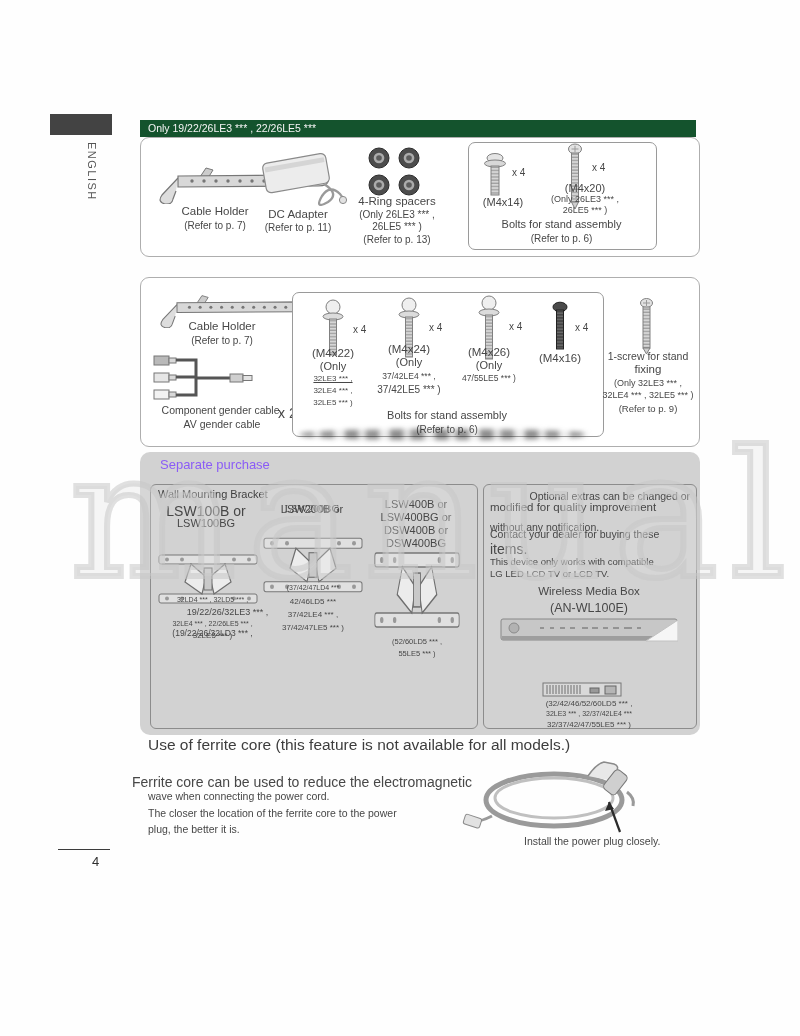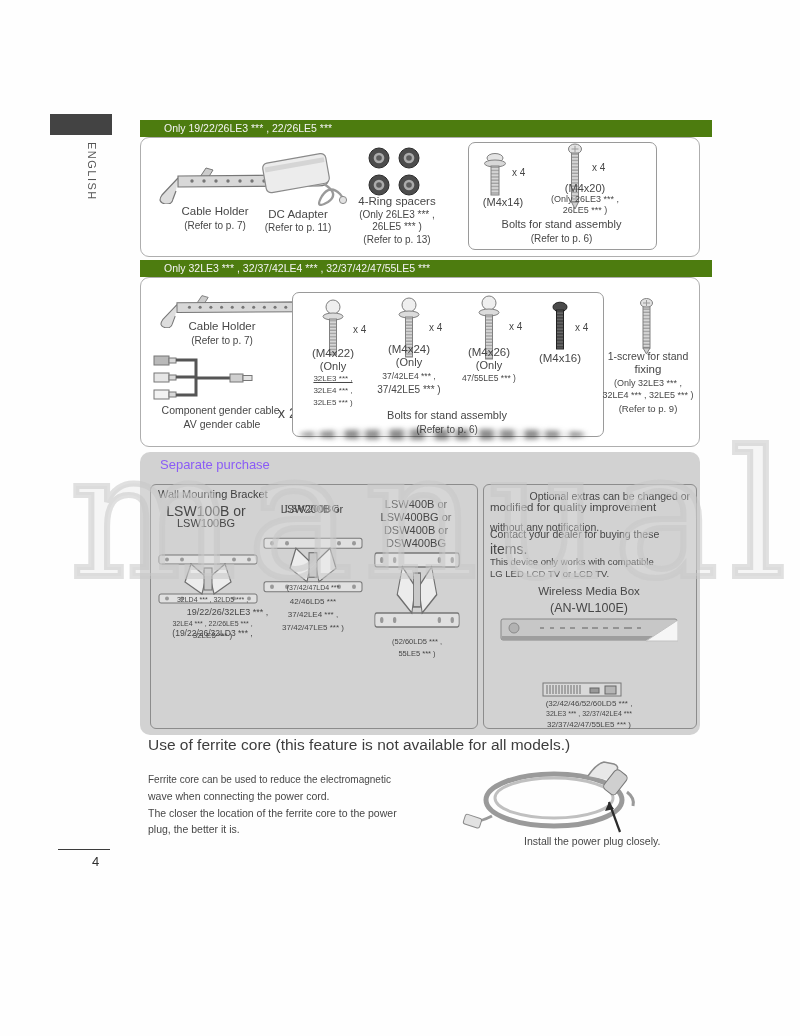--- a/index.html
+++ b/index.html
@@ -1,20 +1,20 @@
 <!DOCTYPE html>
 <html><head>
 <meta charset="utf-8">
 <style>
   html,body{margin:0;padding:0;background:#fff;}
   .page{position:relative;width:800px;height:1036px;background:#fefefe;
         font-family:"Liberation Sans",sans-serif;color:#474747;overflow:hidden;}
   .abs{position:absolute;}
   .c{text-align:center;}
-  .hdrbar{background:#4d7c0f;color:#f4f4f4;font-size:10.5px;line-height:17px;padding-left:24px;}
+  .hdrbar{background:#14532d;color:#f4f4f4;font-size:10.5px;line-height:17px;padding-left:8px;}
   .bodybox{background:#fff;border:1.5px solid #aeaeae;border-radius:9px;}
   .inbox{background:#fff;border:1.2px solid #9a9a9a;border-radius:7px;}
   .graybox{background:#d2d2d2;border-radius:10px;}
   .gbox{border:1.2px solid #8c8c8c;border-radius:6px;}
   .vert{writing-mode:vertical-rl;letter-spacing:1.5px;}
   .wm{font-family:"DejaVu Serif",serif;font-size:175px;line-height:1;letter-spacing:12px;
       color:rgba(225,225,225,0.30);-webkit-text-stroke:6px rgba(198,198,198,0.55);
       pointer-events:none;z-index:40;}
   .smudge{background:repeating-linear-gradient(90deg,rgba(45,45,45,.55) 0 13px,rgba(130,130,130,.25) 13px 21px,rgba(35,35,35,.5) 21px 34px,rgba(150,150,150,.2) 34px 45px);
           filter:blur(2.5px);border-radius:45%;}
@@ -143,21 +143,20 @@
       <path d="M5.5 60 L9 67 L12.5 60 Z" fill="#cfcfcf" stroke="#808080"></path>
     </svg>
   </div>
   <div class="abs" style="left:592px;top:162px;font-size:10px;">x 4</div>
   <div class="abs c" style="left:540px;top:182px;width:90px;font-size:11px;">(M4x20)</div>
   <div class="abs c" style="left:526px;top:194px;width:118px;font-size:9px;">(Only 26LE3 *** ,</div>
   <div class="abs c" style="left:526px;top:205px;width:118px;font-size:9px;">26LE5 *** )</div>
   <div class="abs c" style="left:468px;top:218px;width:187px;font-size:11px;">Bolts for stand assembly</div>
   <div class="abs c" style="left:468px;top:233px;width:187px;font-size:10px;">(Refer to p. 6)</div>
 
-  <div class="abs hdrbar" style="left:140px;top:260px;width:548px;">Only 32LE3 *** , 32/37/42LE4 *** , 32/37/42/47/55LE5 ***</div>
   <div class="abs bodybox" style="left:140px;top:277px;width:558px;height:168px;"></div>
 
   <div class="abs" style="left:152px;top:290px;">
     <svg width="165" height="38" viewBox="0 0 185 42">
       <path d="M28 16 L12 33 q-5 7 3 9 q7 1 8 -5 l3 -8" fill="#ddd" stroke="#777" stroke-width="1.2"></path>
       <path d="M50 15 l6 -9 l7 2 l-5 8" fill="#ccc" stroke="#777"></path>
       <path d="M28 14 L168 13 q10 1 10 6 q0 5 -10 5 L28 25 Z" fill="#d8d8d8" stroke="#777" stroke-width="1.2"></path>
       <g fill="#767676">
           <circle cx="42" cy="19" r="1.7"></circle>
           <circle cx="54" cy="19" r="1.7"></circle>
@@ -340,21 +339,21 @@
       <rect x="63" y="4" width="11" height="8" fill="#b5b5b5" stroke="#666"></rect>
     </svg>
   </div>
   <div class="abs c" style="left:483px;top:699px;width:212px;font-size:8px;">(32/42/46/52/60LD5 *** ,</div>
   <div class="abs c" style="left:483px;top:710px;width:212px;font-size:7px;">32LE3 *** , 32/37/42LE4 ***</div>
   <div class="abs c" style="left:483px;top:720px;width:212px;font-size:8px;">32/37/42/47/55LE5 *** )</div>
 
   <div class="abs wm" style="left:70px;top:428px;">manuali</div>
 
   <div class="abs" style="left:148px;top:736px;font-size:15.5px;color:#3d3d3d;">Use of ferrite core (this feature is not available for all models.)</div>
-  <div class="abs" style="left:148px;top:774px;font-size:10px;">Ferrite core can be used to reduce the electromagnetic</div>
+  <div class="abs" style="left:132px;top:774px;font-size:14px;">Ferrite core can be used to reduce the electromagnetic</div>
   <div class="abs" style="left:148px;top:790px;font-size:10.5px;">wave when connecting the power cord.</div>
   <div class="abs" style="left:148px;top:807px;font-size:10.5px;">The closer the location of the ferrite core to the power</div>
   <div class="abs" style="left:148px;top:823px;font-size:10.5px;">plug, the better it is.</div>
 
   <div class="abs" style="left:462px;top:758px;">
     <svg width="200" height="80" viewBox="0 0 200 80">
       <ellipse cx="92" cy="42" rx="68" ry="26" fill="none" stroke="#9a9a9a" stroke-width="5"></ellipse>
       <ellipse cx="92" cy="40" rx="59" ry="20" fill="none" stroke="#c0c0c0" stroke-width="3"></ellipse>
       <path d="M30 58 q-16 8 -22 4" fill="none" stroke="#9a9a9a" stroke-width="3"></path>
       <rect x="2" y="58" width="17" height="10" rx="2" fill="#e2e2e2" stroke="#8a8a8a" transform="rotate(18 10 63)"></rect>

